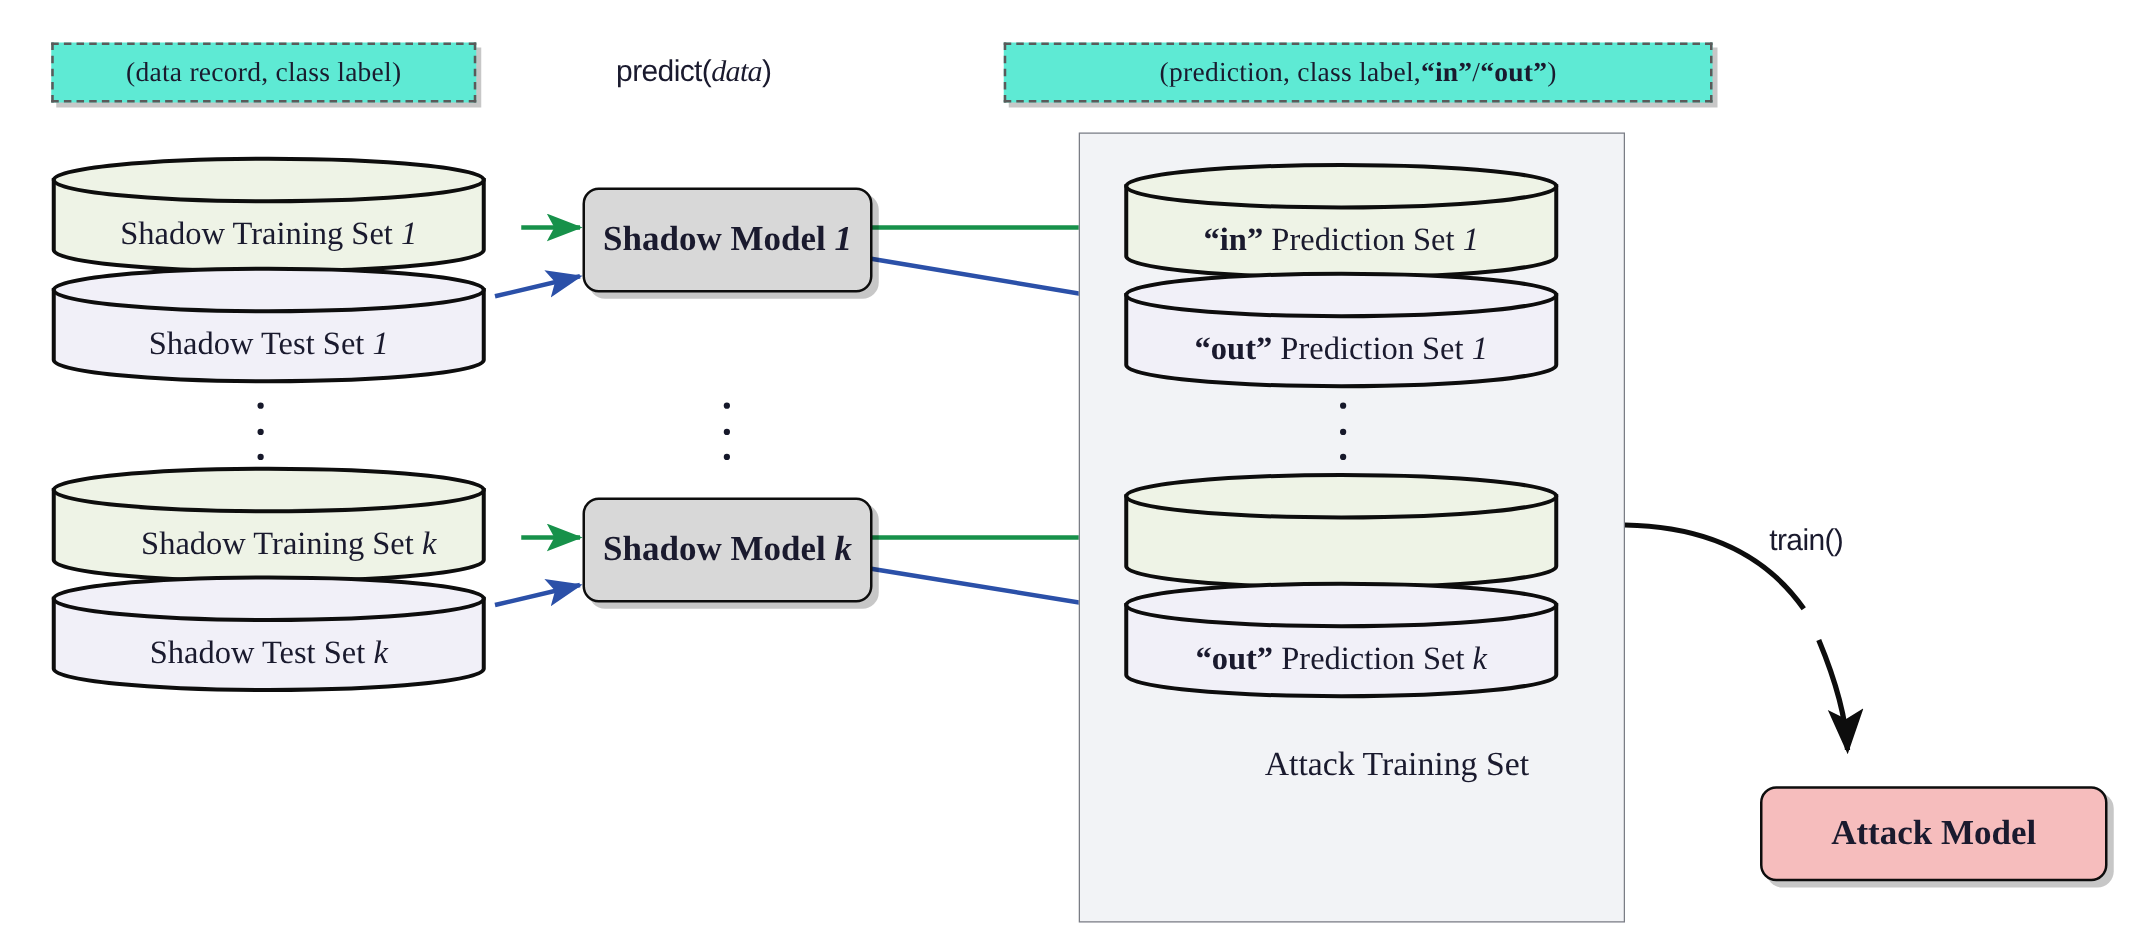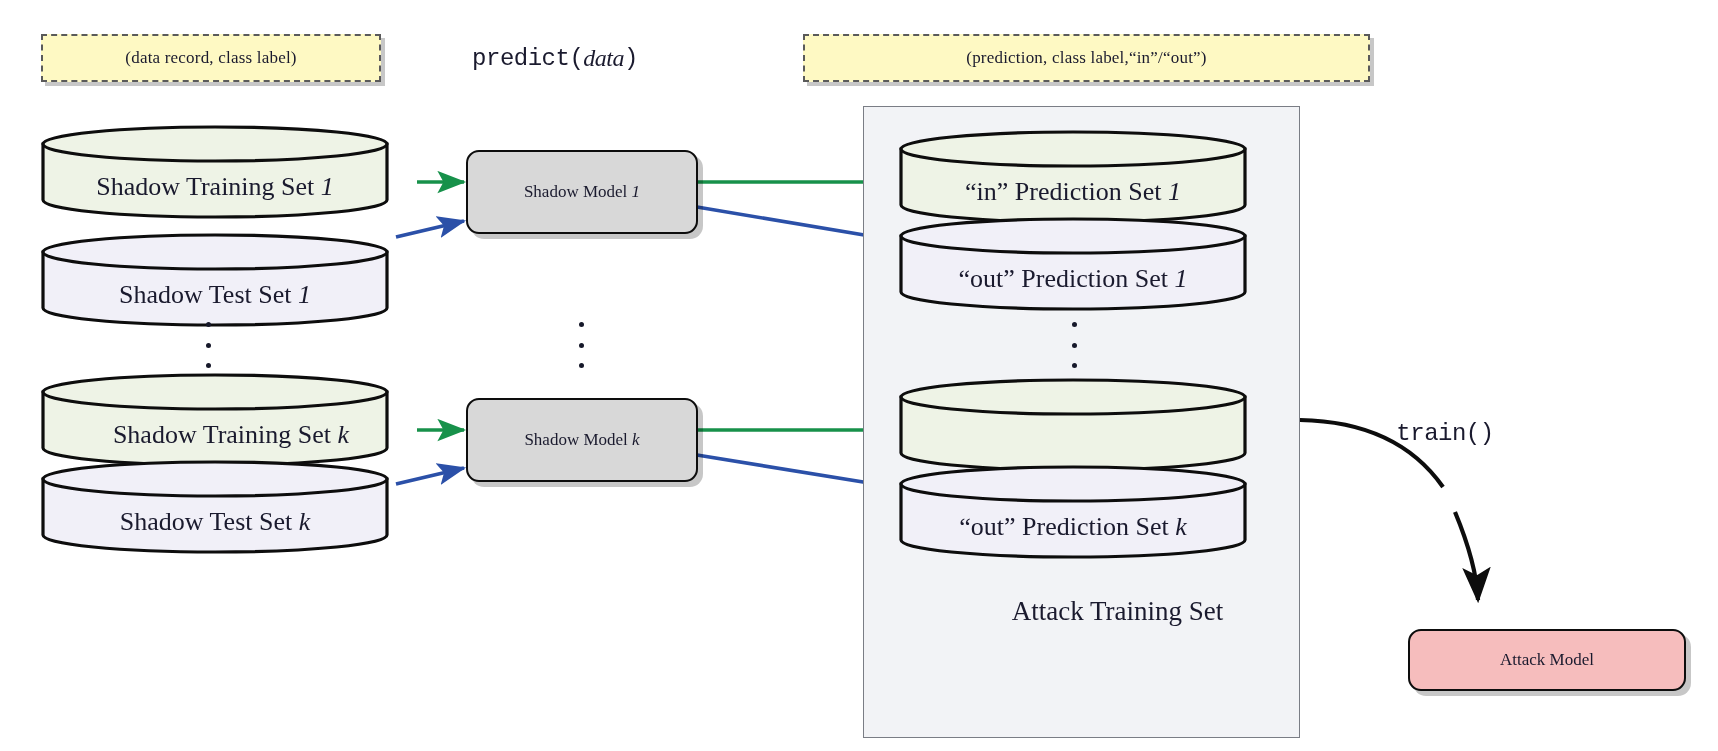--- a/index.html
+++ b/index.html
@@ -8,35 +8,35 @@
     font-family:"Liberation Serif","DejaVu Serif",serif;
     color:#1a1a2e;
     overflow:hidden;
   }
   #stage{position:relative;width:1718px;height:751px;}
 
   
   .caption-box{
     position:absolute;
     border:2px dashed #5a5a5a;
-    background:#fef9c3;
+    background:#5eead4;
     box-shadow:4px 4px 0 rgba(0,0,0,.22);
     display:flex;align-items:center;justify-content:center;
-    font-size:17px;white-space:nowrap;
+    font-size:22px;white-space:nowrap;
     letter-spacing:.2px;
     box-sizing:border-box;
   }
   .caption-plain{
     position:absolute;
     display:flex;align-items:center;justify-content:center;
     white-space:nowrap;
   }
-  .mono{font-family:Liberation Mono, monospace;font-size:24px;letter-spacing:-.5px;}
+  .mono{font-family:Liberation Sans, sans-serif;font-size:24px;letter-spacing:-.5px;}
   .ital{font-style:italic;font-family:"Liberation Serif","DejaVu Serif",serif;}
-  .bold{font-weight:normal;}
+  .bold{font-weight:bold;}
 
   
   .panel{
     position:absolute;
     background:#f2f3f6;
     border:1.6px solid #7a7d85;
     box-sizing:border-box;
   }
   .panel-label{
     position:absolute;
@@ -53,23 +53,24 @@
     display:flex;align-items:center;justify-content:center;
     font-size:26px;white-space:nowrap;pointer-events:none;
   }
 
   
   .rbox{
     position:absolute;
     border:2.6px solid #0d0d0d;
     border-radius:13px;
     display:flex;align-items:center;justify-content:center;
-    font-size:17px;white-space:nowrap;
+    font-size:28px;white-space:nowrap;
     box-shadow:5px 5px 0 rgba(0,0,0,.22);
     box-sizing:border-box;
+    font-weight:bold;
   }
   .rbox.model{background:#d8d8d8;}
   .rbox.attack{background:#f6bdbd;}
 
   
   .vdots{
     position:absolute;
     display:flex;flex-direction:column;align-items:center;justify-content:space-between;
     height:46px;
   }
@@ -140,21 +141,21 @@
   <div class="cyl" style="left:41px;top:126px;width:348px;height:92px;">
     <svg width="348" height="92" viewBox="0 0 348 92">
       <path d="M2,18 L2,74 A172,17 0 0,0 346,74 L346,18 Z" fill="#eef3e6" stroke="#0d0d0d" stroke-width="3.2"></path>
       <ellipse cx="174" cy="18" rx="172" ry="17" fill="#eef3e6" stroke="#0d0d0d" stroke-width="3.2"></ellipse>
     </svg>
     <div class="cyl-text" style="top:44px;height:34px;">
       <span><span>Shadow Training Set</span>&nbsp;<span class="ital">1</span></span>
     </div>
   </div>
 
-  <div class="cyl" style="left:41px;top:214px;width:348px;height:92px;margin-top:20px;">
+  <div class="cyl" style="left:41px;top:214px;width:348px;height:92px;">
     <svg width="348" height="92" viewBox="0 0 348 92">
       <path d="M2,18 L2,74 A172,17 0 0,0 346,74 L346,18 Z" fill="#f1f0f8" stroke="#0d0d0d" stroke-width="3.2"></path>
       <ellipse cx="174" cy="18" rx="172" ry="17" fill="#f1f0f8" stroke="#0d0d0d" stroke-width="3.2"></ellipse>
     </svg>
     <div class="cyl-text" style="top:44px;height:34px;">
       <span><span>Shadow Test Set</span>&nbsp;<span class="ital">1</span></span>
     </div>
   </div>
 
   <div class="rbox model" style="left:466px;top:150px;width:232px;height:84px;">
@@ -233,17 +234,17 @@
       <path d="M2,18 L2,74 A172,17 0 0,0 346,74 L346,18 Z" fill="#f1f0f8" stroke="#0d0d0d" stroke-width="3.2"></path>
       <ellipse cx="174" cy="18" rx="172" ry="17" fill="#f1f0f8" stroke="#0d0d0d" stroke-width="3.2"></ellipse>
     </svg>
     <div class="cyl-text" style="top:44px;height:34px;">
       <span><span class="bold">“out”</span><span> Prediction Set</span>&nbsp;<span class="ital">k</span></span>
     </div>
   </div>
 
   <div class="caption-plain mono" style="left:1370px;top:413px;width:150px;height:40px;">train()</div>
 
-  <div class="rbox attack" style="left:1408px;top:629px;width:278px;height:62px;">
+  <div class="rbox attack" style="left:1408px;top:629px;width:278px;height:76px;">
     <span>Attack Model</span>
   </div>
 
 </div>
 
 </body></html>

